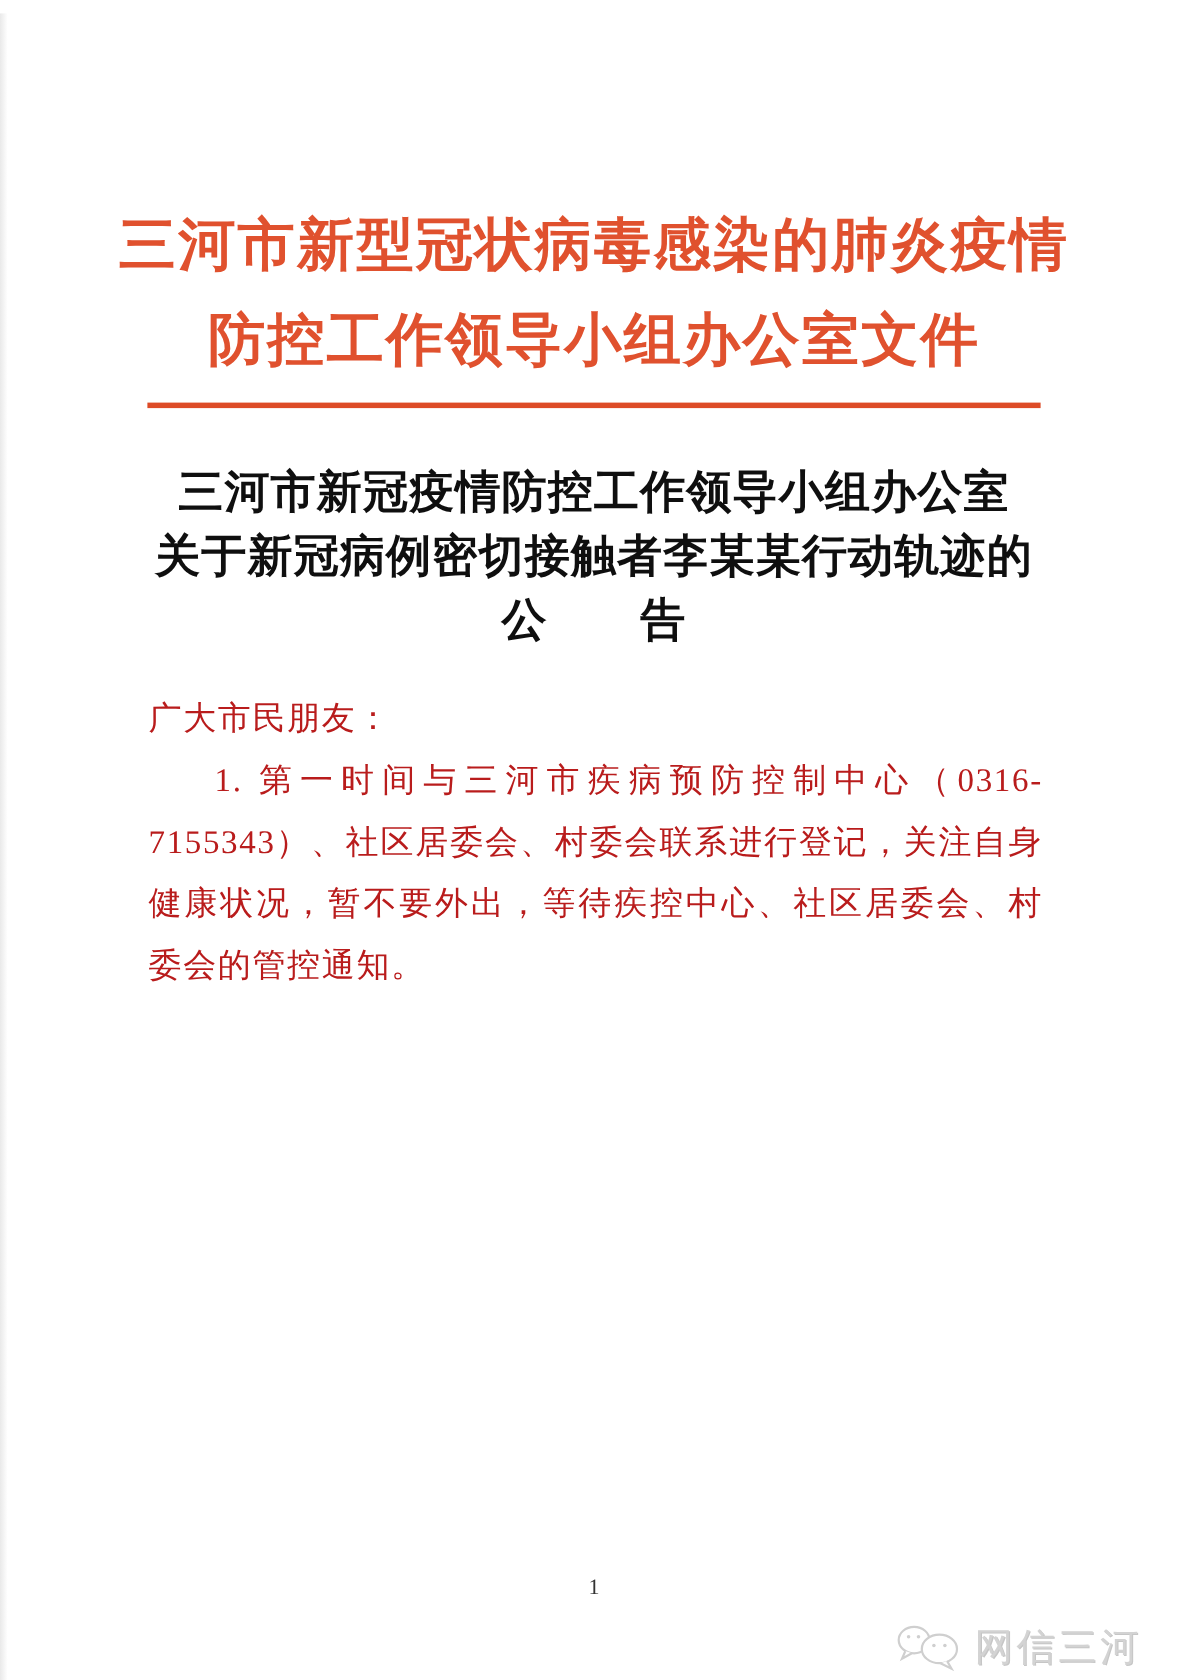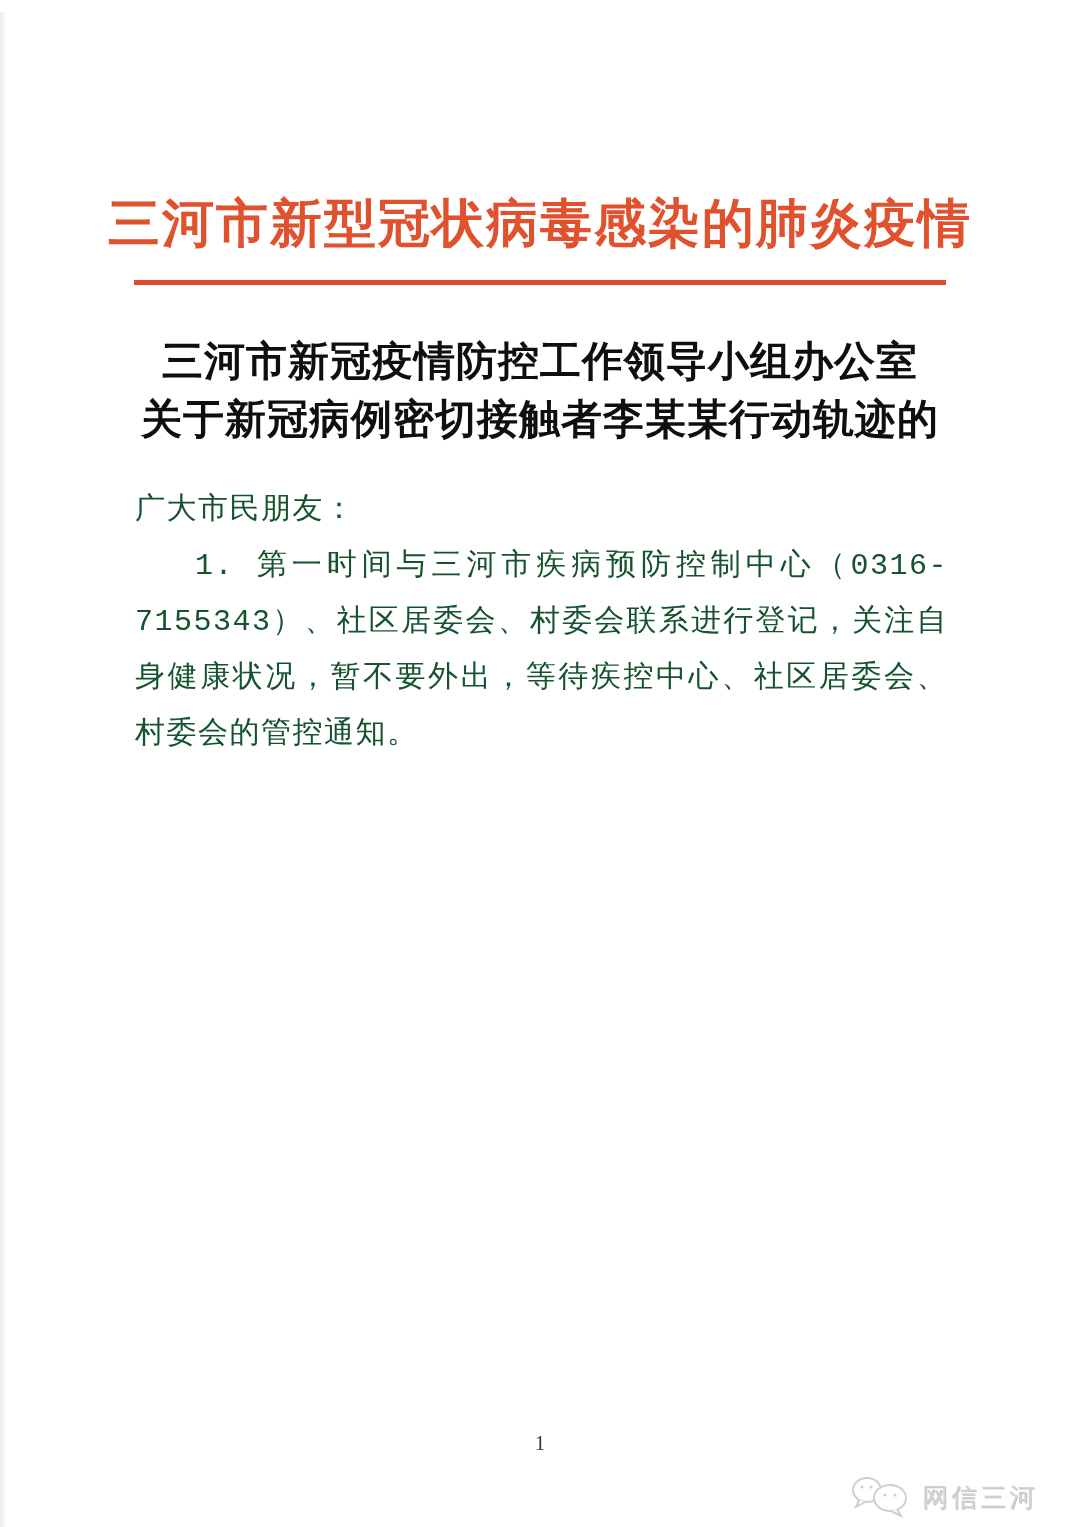--- a/index.html
+++ b/index.html
@@ -47,64 +47,65 @@
     letter-spacing: 1px;
     color: #0f0f0f;
   }
   .doc-title span { display: block; font-family: Liberation Serif, serif; }
   .doc-body {
     margin: 34px 132px 0 135px;
     font-size: 30px;
     line-height: 56px;
     letter-spacing: 1.5px;
     text-align: justify;
-    color: #14532d;
-    font-family: Liberation Mono, monospace;
+    color: #b91c1c;
   }
   .doc-body p.para { text-indent: 2em; }
   .page-number {
     position: absolute;
     top: 1420px;
     left: 0; right: 0;
     text-align: center;
     font-size: 20px;
     color: #333333;
     letter-spacing: 0;
   }
   .watermark {
     position: absolute;
     top: 1462px;
     right: 42px;
     display: flex;
     align-items: center;
     gap: 10px;
     color: #d3d3d3;
     font-family: "Liberation Sans", "DejaVu Sans", sans-serif;
-    font-size: 26px;
+    font-size: 35px;
     letter-spacing: 3px;
     text-shadow: 1px 1px 0 #c6c6c6, -1px -1px 0 #ffffff;
     user-select: none;
   }
   .watermark svg { display: block; }
 </style>
 </head>
 <body>
 
 <div class="page">
   <div class="scan-edge"></div>
 
   <header class="letterhead">
     <div>三河市新型冠状病毒感染的肺炎疫情</div>
+    <div>防控工作领导小组办公室文件</div>
   </header>
 
   <div class="red-rule"></div>
 
   <h1 class="doc-title">
     <span>三河市新冠疫情防控工作领导小组办公室</span>
     <span>关于新冠病例密切接触者李某某行动轨迹的</span>
+    <span>公　　告</span>
   </h1>
 
   <main class="doc-body">
     <p class="salutation">广大市民朋友：</p>
     <p class="para">1. 第一时间与三河市疾病预防控制中心（0316-7155343）、社区居委会、村委会联系进行登记，关注自身健康状况，暂不要外出，等待疾控中心、社区居委会、村委会的管控通知。</p>
   </main>
 
   <div class="page-number">1</div>
 
   <div class="watermark">

